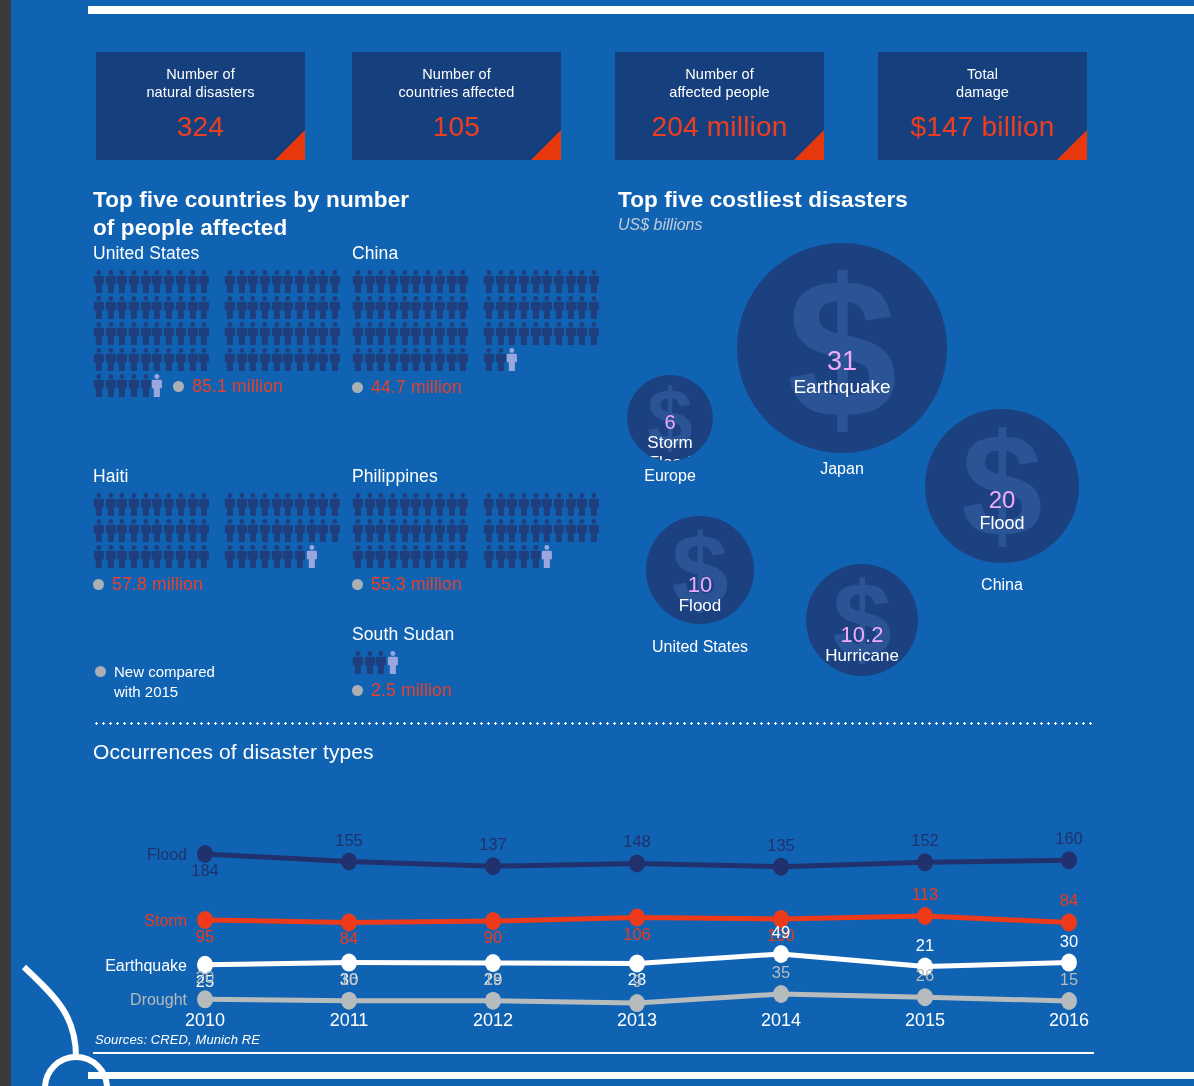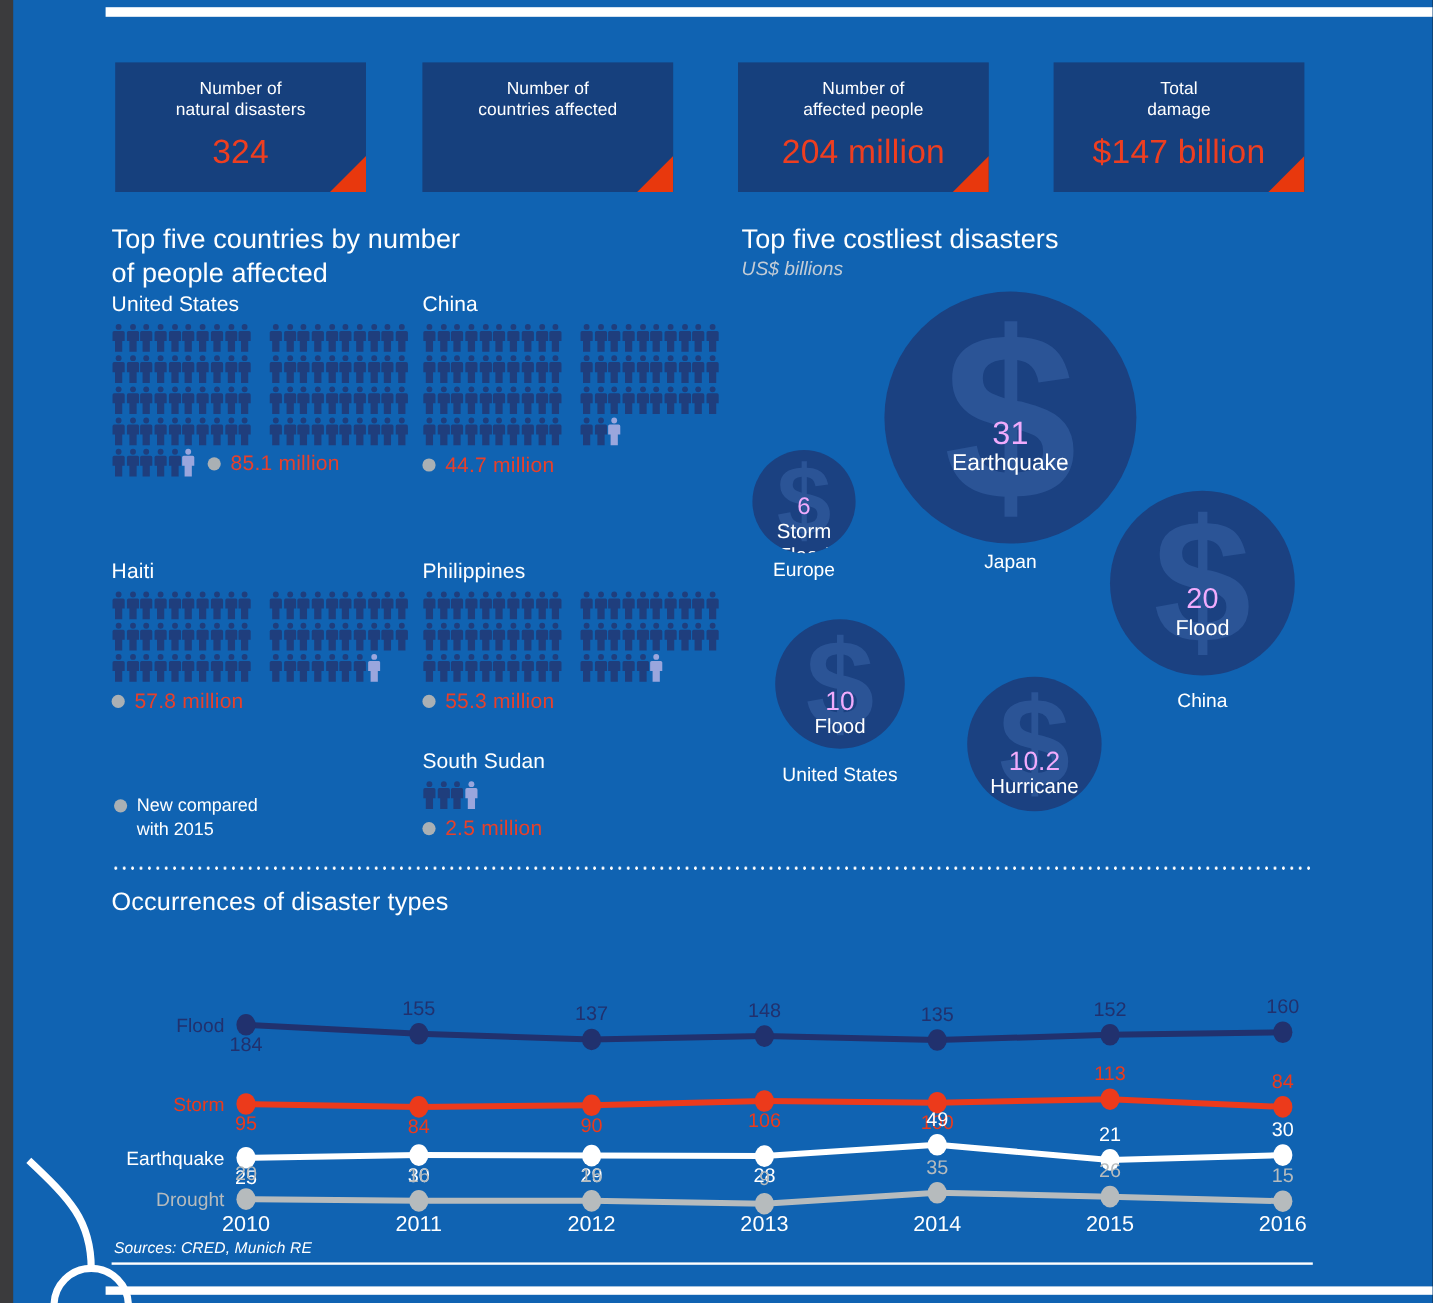--- a/index.html
+++ b/index.html
@@ -53,21 +53,21 @@
   }
   .card-fold {
     position:absolute; right:0; bottom:0;
     width:0; height:0;
     border-left:30px solid transparent;
     border-bottom:30px solid #e8380d;
   }
 
   
   .sec-title {
-    color:#ffffff; font-size:22.5px; line-height:28px; font-weight:400;
+    color:#ffffff; font-size:22.5px; line-height:28px; font-weight:700;
     letter-spacing:.1px;
   }
   .sec-sub { color:#c3ccd6; font-size:16px; font-style:italic; margin-top:2px; }
 
   .left-col { position:absolute; left:93px; top:186px; width:505px; }
   .right-col { position:absolute; left:618px; top:186px; width:495px; }
 
   
   .picto-block { position:absolute; }
   .picto-country {
@@ -159,20 +159,21 @@
         <span>natural disasters</span>
       </div>
       <div class="card-value">324</div>
       <div class="card-fold"></div>
     </div>
     <div class="card">
       <div class="card-label">
         <span>Number of</span><br>
         <span>countries affected</span>
       </div>
+      <div class="card-value">105</div>
       <div class="card-fold"></div>
     </div>
     <div class="card">
       <div class="card-label">
         <span>Number of</span><br>
         <span>affected people</span>
       </div>
       <div class="card-value">204 million</div>
       <div class="card-fold"></div>
     </div>

